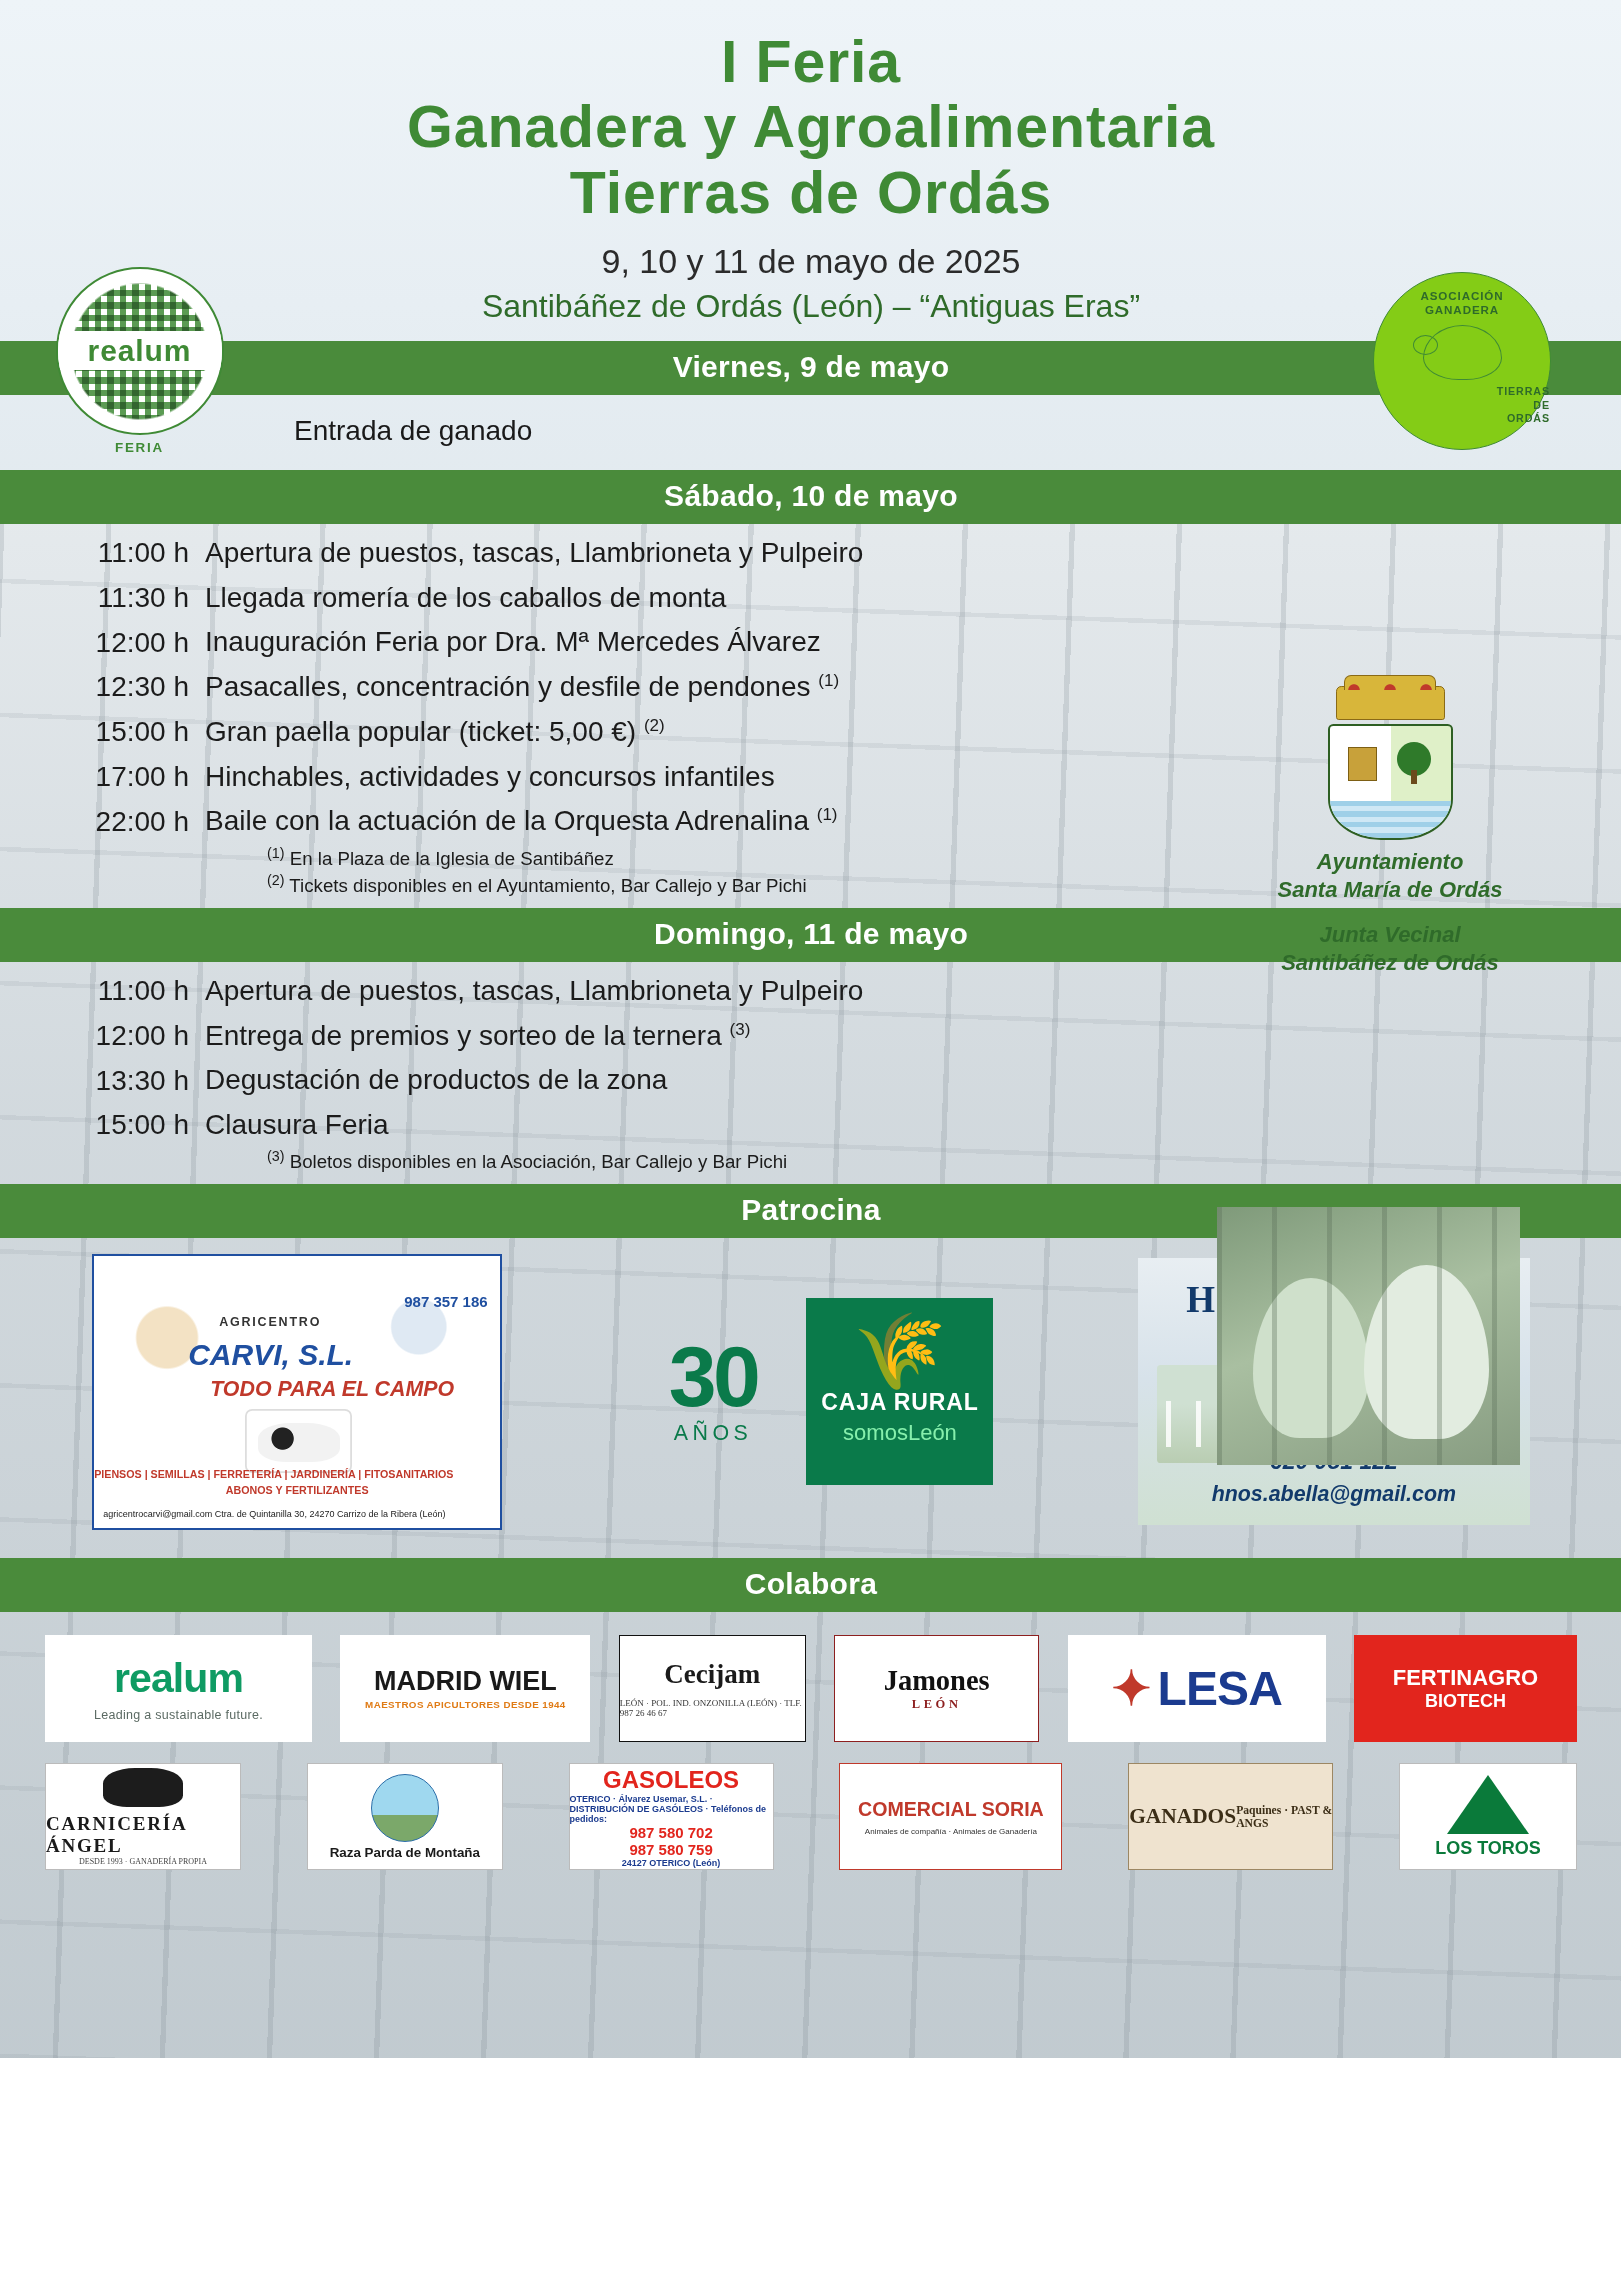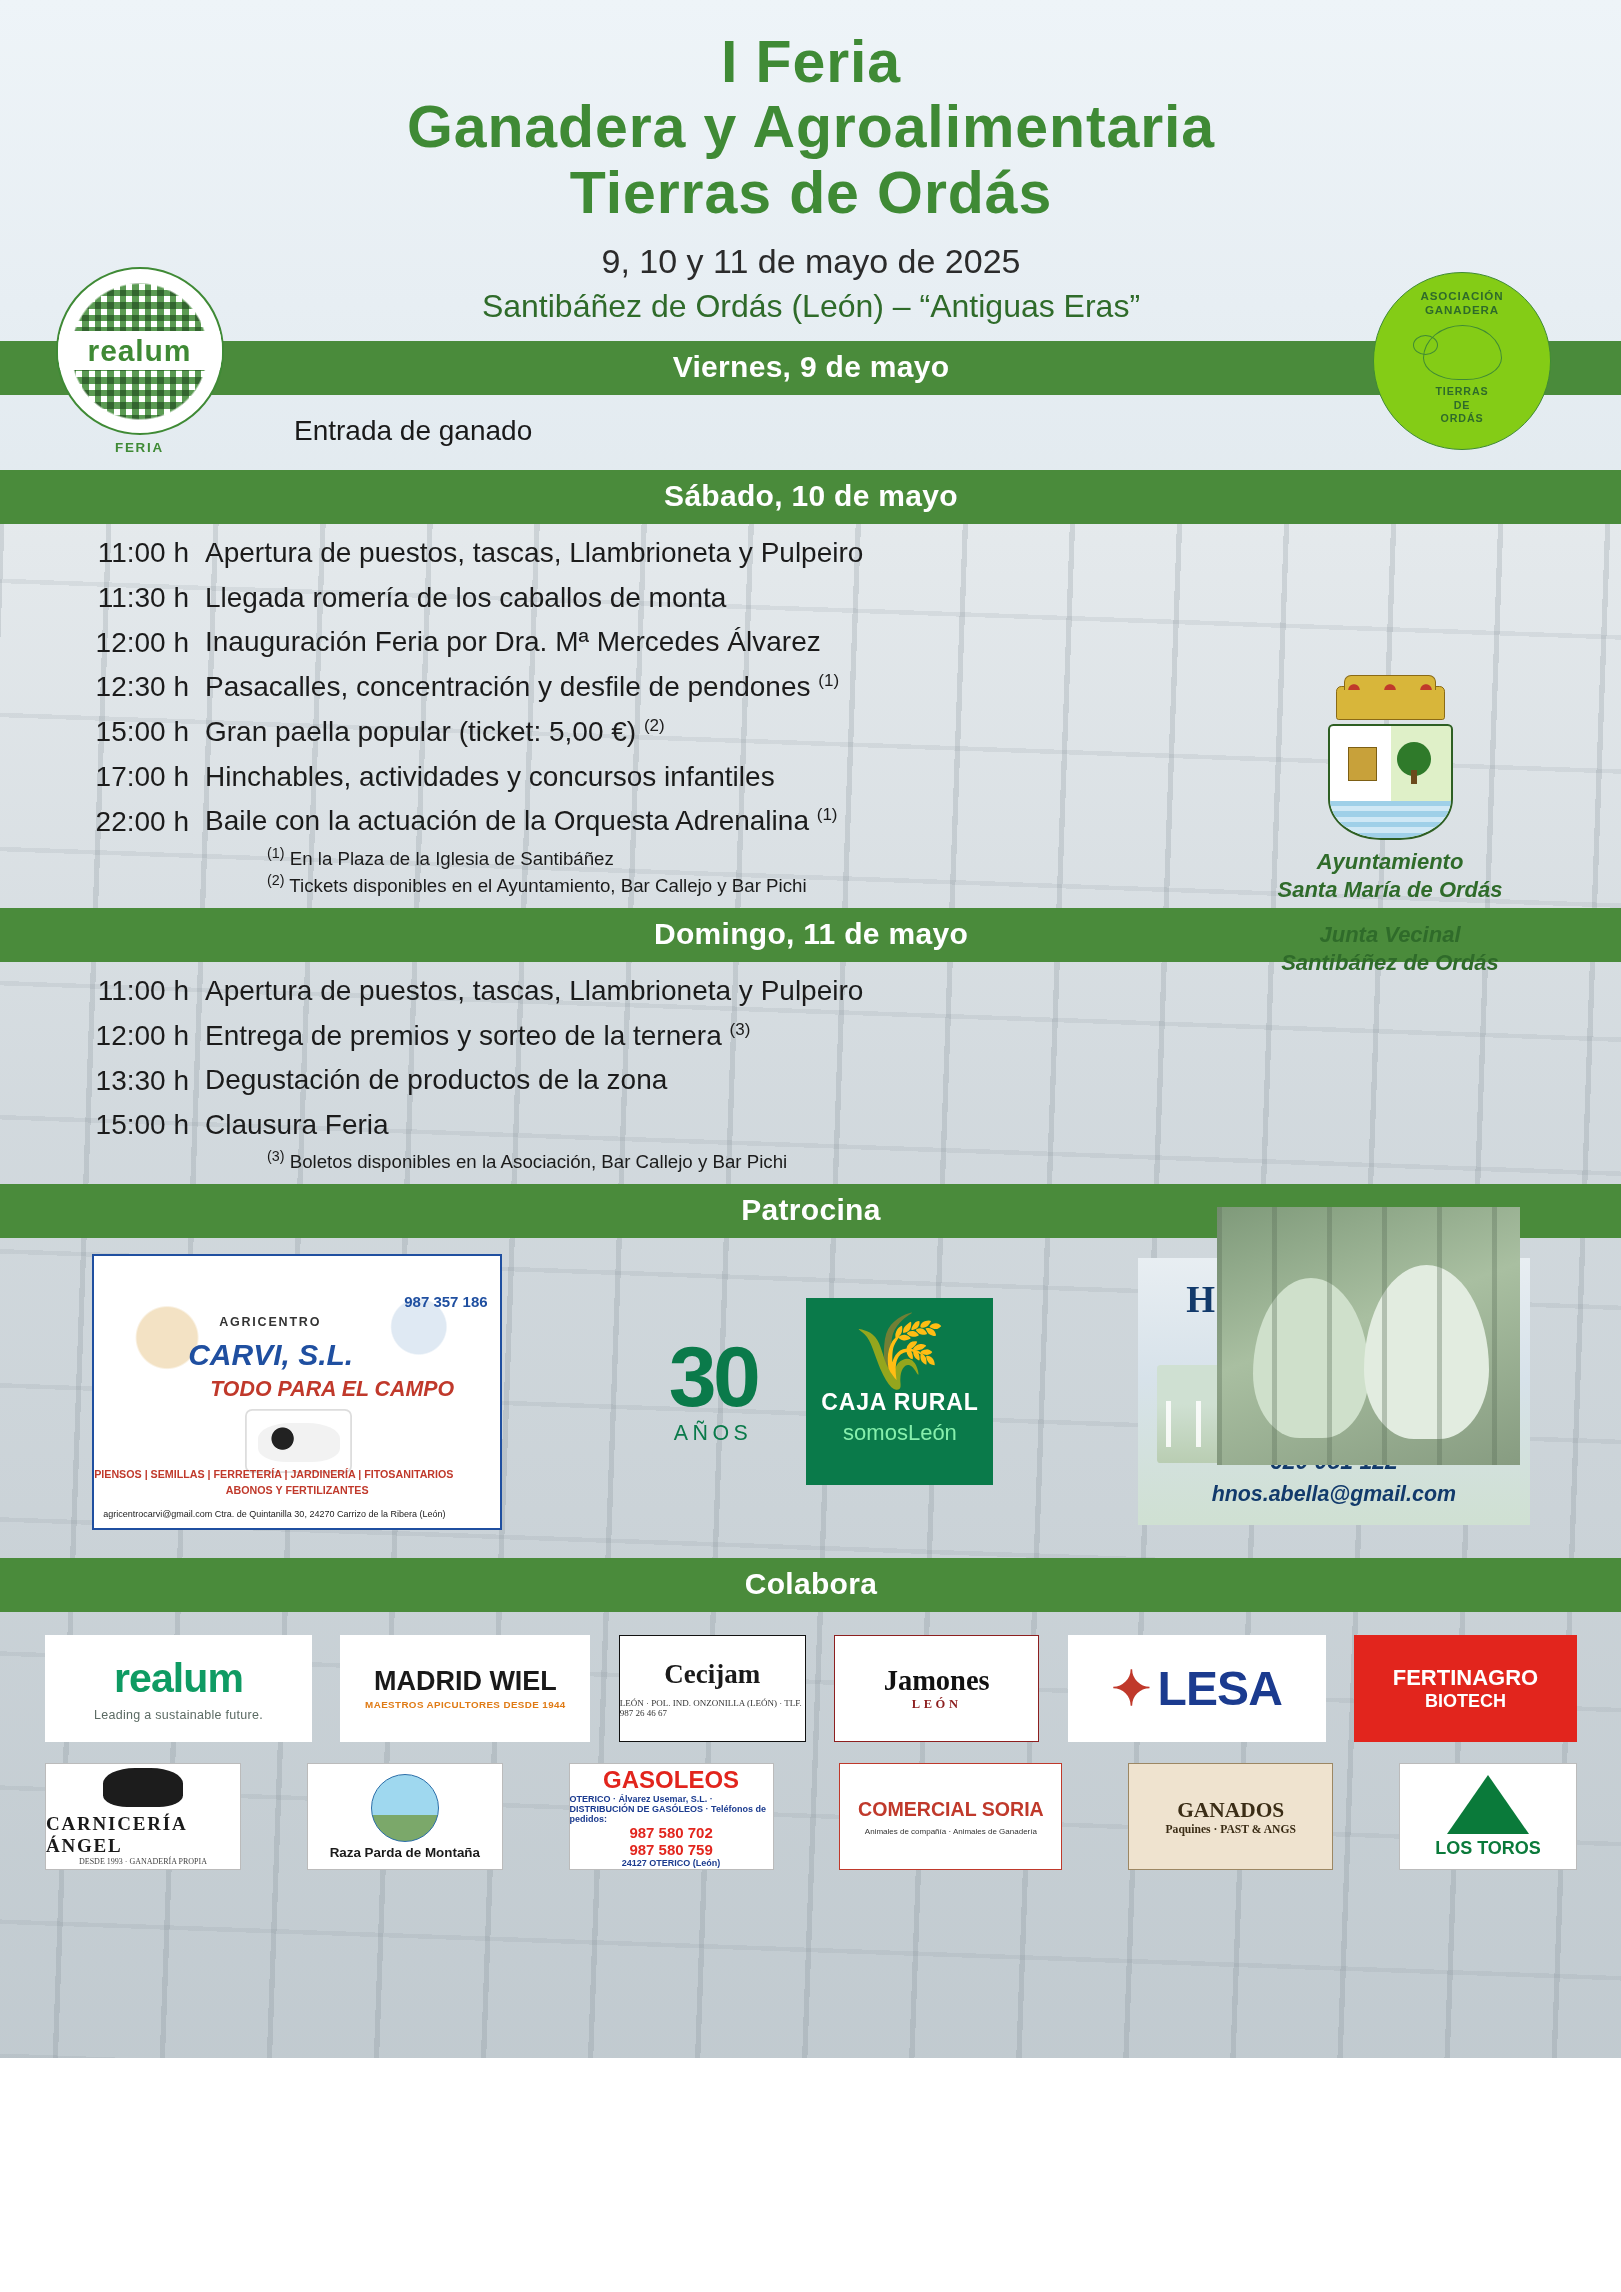--- a/index.html
+++ b/index.html
@@ -155,21 +155,21 @@
     border-radius: 50% 50% 45% 45% / 60% 60% 40% 40%;
     position: relative;
   }
   .assoc-seal .cow::before {
     content: "";
     position: absolute; left: -10.7px; top: 9px;
     width: 23px; height: 18px;
     border: 1.8px solid #3f8a35;
     border-radius: 50%;
   }
-  .assoc-seal .a2 { font-weight: bold; letter-spacing: 0.9px; font-size: 10.7px; }
+  .assoc-seal .a2 { font-weight: bold; letter-spacing: 0.9px; font-size: 10.7px; text-align: right; }
 
   
   .day-banner {
     background: #4a8b3b;
     color: #ffffff;
     font-size: 30px;
     font-weight: bold;
     text-align: center;
     padding: 9px 0 10.7px 0;
     letter-spacing: 0.3px;
@@ -454,21 +454,21 @@
   .lg-parda { width: 196px; border: 0.9px solid #bbb; flex-direction: column; }
   .lg-parda .circ { width: 66px; height: 66px; border-radius: 50%; background: linear-gradient(180deg,#9fd8ef 60%, #7ba86a 60%); border: 1.8px solid #2b6ea8;}
   .lg-parda .n { font-size: 13.4px; margin-top: 3.6px; color: #1b1b1b; }
   .lg-gasoleos { width: 205px; background: #ffffff; border: 0.9px solid #bbb; flex-direction: column; }
   .lg-gasoleos .n { color: #e2251d; font-size: 24px; }
   .lg-gasoleos .s { color: #1b3b8f; font-size: 9px; font-weight: bold; }
   .lg-gasoleos .p { color: #e2251d; font-size: 15px; }
   .lg-comercialsoria { width: 223px; border: 1.8px solid #c0392b; flex-direction: column; }
   .lg-comercialsoria .n { color: #c0392b; font-size: 19.6px; }
   .lg-comercialsoria .s { font-size: 8px; font-weight: normal; color: #333; margin-top: 5.3px;}
-  .lg-ganados { width: 205px; background: #efe3cf; border: 0.9px solid #9c8763; flex-direction: column; font-family:"Liberation Serif", serif;}
+  .lg-ganados { width: 205px; background: #efe3cf; border: 0.9px solid #9c8763; font-family:"Liberation Serif", serif;}
   .lg-ganados .n { font-size: 21.4px; color: #3b2d16; }
   .lg-ganados .s { font-size: 11.6px; color: #3b2d16; }
   .lg-lostoros { width: 178px; border: 0.9px solid #bbb; flex-direction: column; }
   .lg-lostoros .tri { width: 0; height: 0; border-left: 41px solid transparent; border-right: 41px solid transparent; border-bottom: 59px solid #0a7a3a;}
   .lg-lostoros .n { color: #0a7a3a; font-size: 18px; margin-top: 3.6px; }
 
   .collab-banner { margin-top: 9px; }
 </style>
 </head>
 <body>

